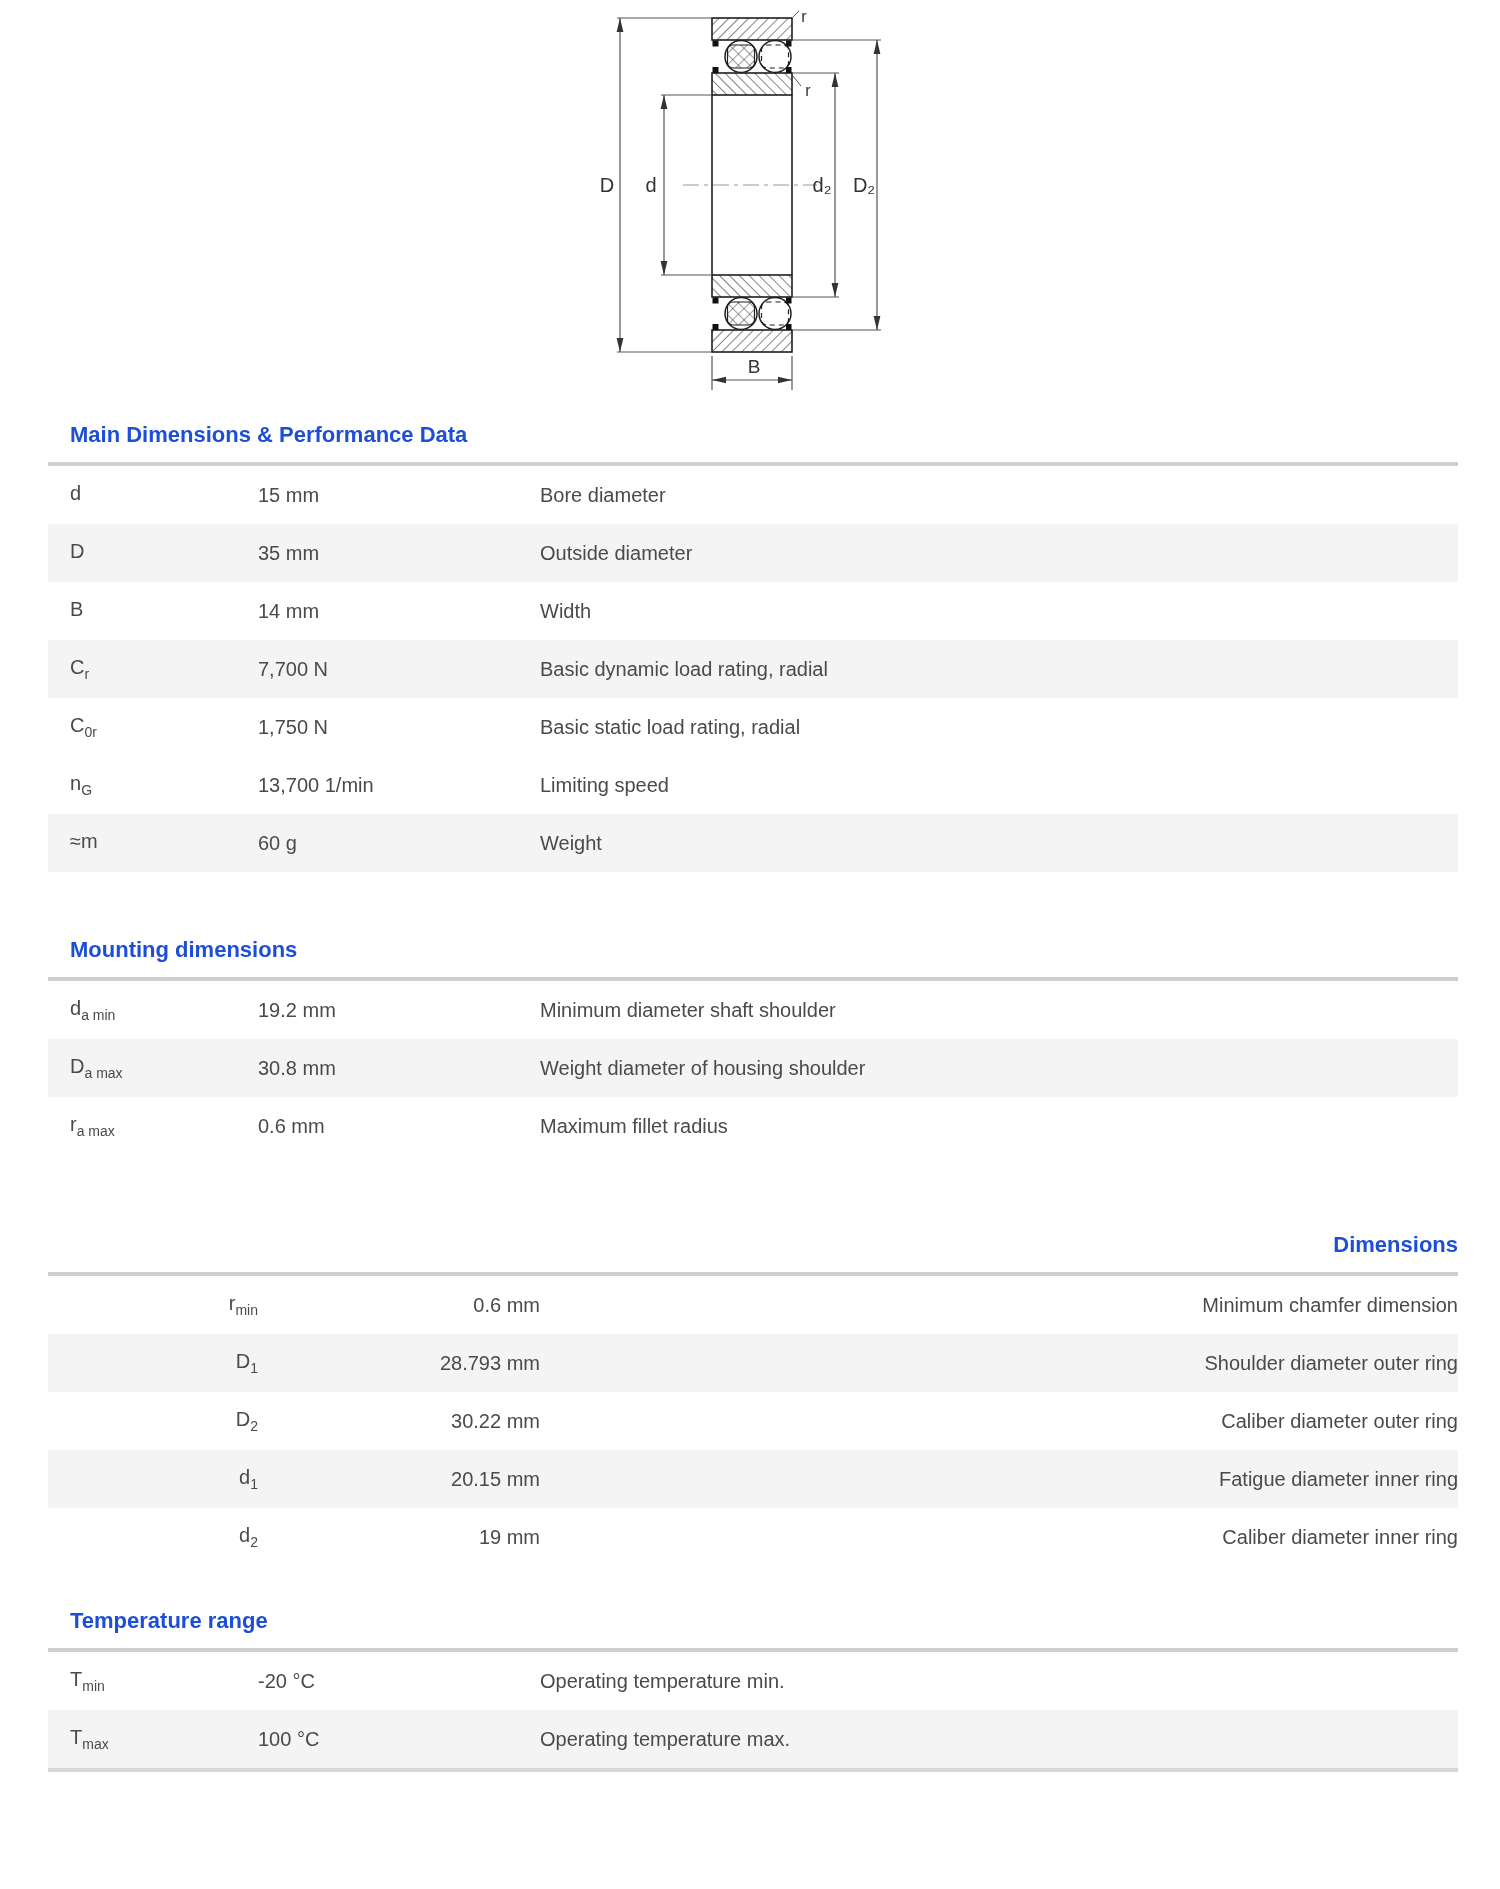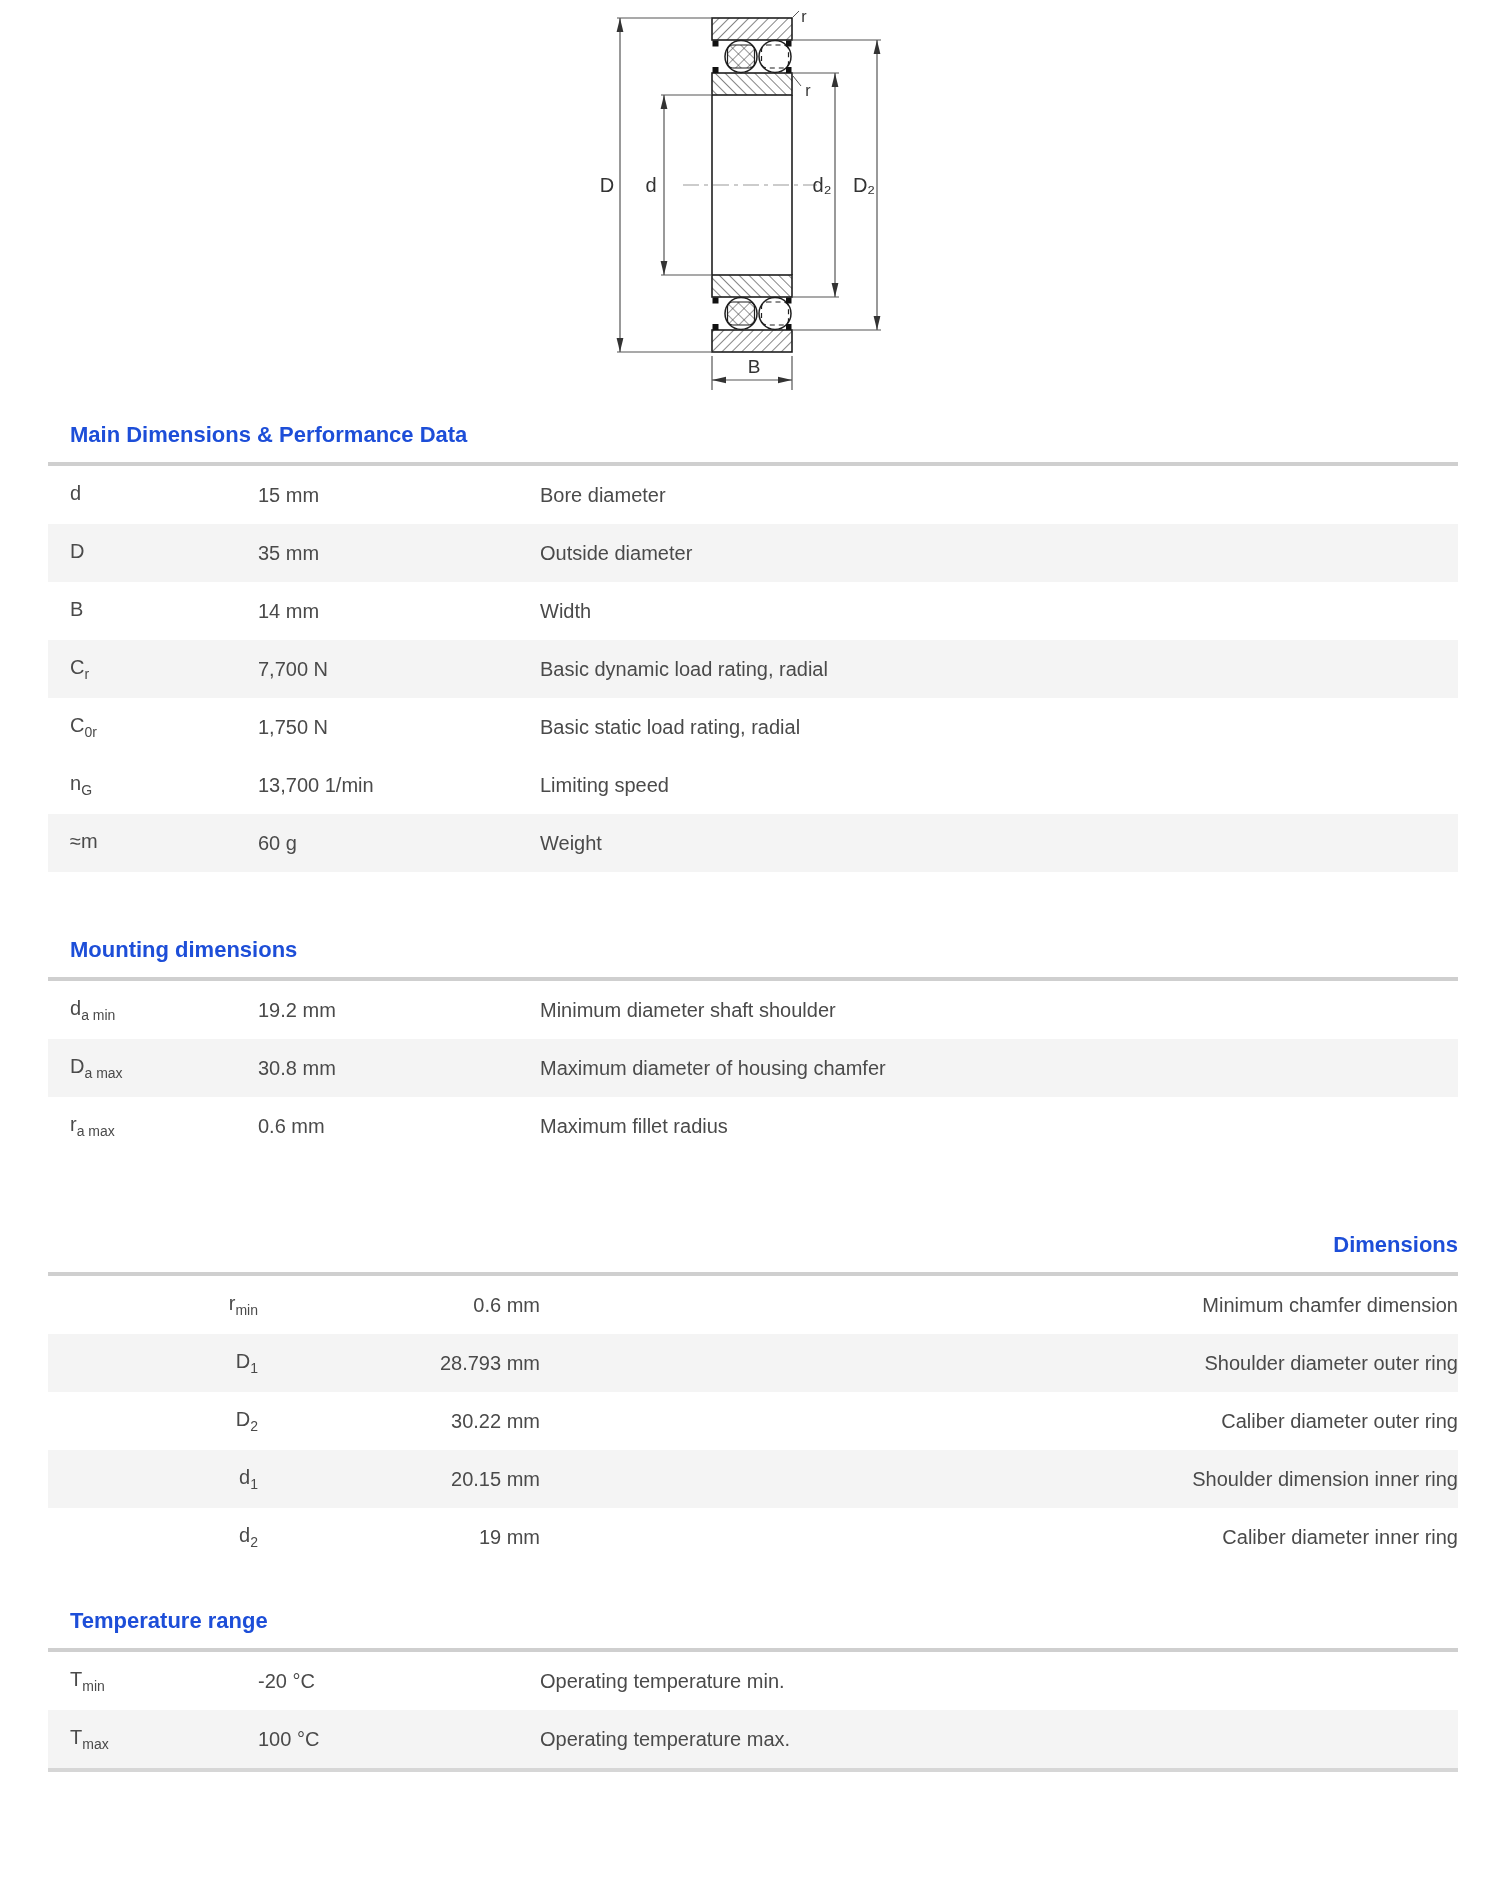--- a/index.html
+++ b/index.html
@@ -185,21 +185,21 @@
         <h2 class="section-title">Mounting dimensions</h2>
         <div class="divider"></div>
         <div class="row">
           <span class="sym"><span>d</span><sub>a min</sub></span>
           <span class="val">19.2 mm</span>
           <span class="desc">Minimum diameter shaft shoulder</span>
         </div>
         <div class="row alt">
           <span class="sym"><span>D</span><sub>a max</sub></span>
           <span class="val">30.8 mm</span>
-          <span class="desc">Maximum diameter of housing chamfer</span>
+          <span class="desc">Weight diameter of housing shoulder</span>
         </div>
         <div class="row">
           <span class="sym"><span>r</span><sub>a max</sub></span>
           <span class="val">0.6 mm</span>
           <span class="desc">Maximum fillet radius</span>
         </div>
       </section>
       <section class="section s3">
         <h2 class="section-title">Dimensions</h2>
         <div class="divider"></div>
@@ -214,21 +214,21 @@
           <span class="desc">Shoulder diameter outer ring</span>
         </div>
         <div class="row">
           <span class="sym"><span>D</span><sub>2</sub></span>
           <span class="val">30.22 mm</span>
           <span class="desc">Caliber diameter outer ring</span>
         </div>
         <div class="row alt">
           <span class="sym"><span>d</span><sub>1</sub></span>
           <span class="val">20.15 mm</span>
-          <span class="desc">Shoulder dimension inner ring</span>
+          <span class="desc">Fatigue diameter inner ring</span>
         </div>
         <div class="row">
           <span class="sym"><span>d</span><sub>2</sub></span>
           <span class="val">19 mm</span>
           <span class="desc">Caliber diameter inner ring</span>
         </div>
       </section>
       <section class="section s4">
         <h2 class="section-title">Temperature range</h2>
         <div class="divider"></div>

